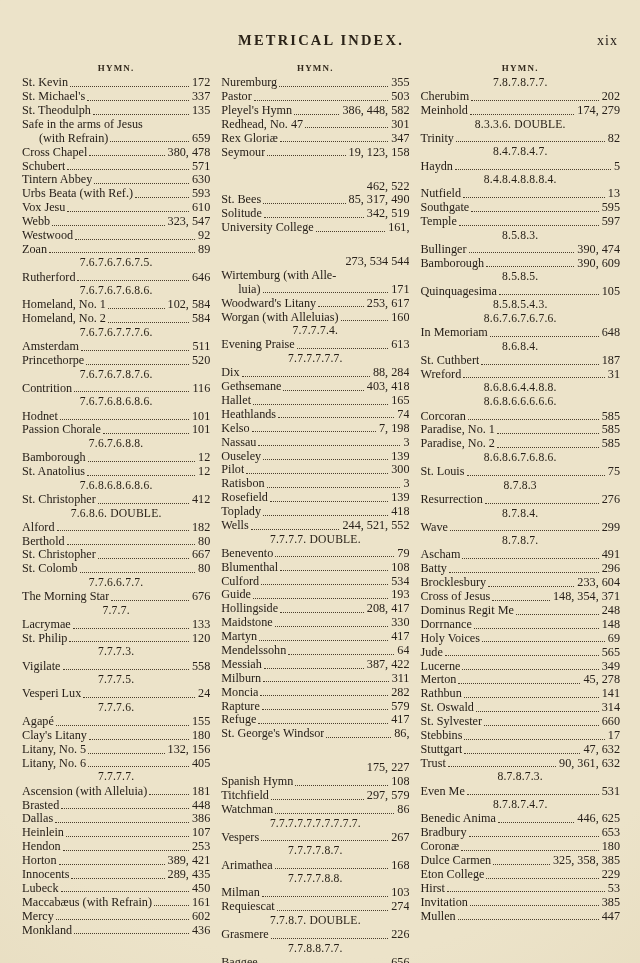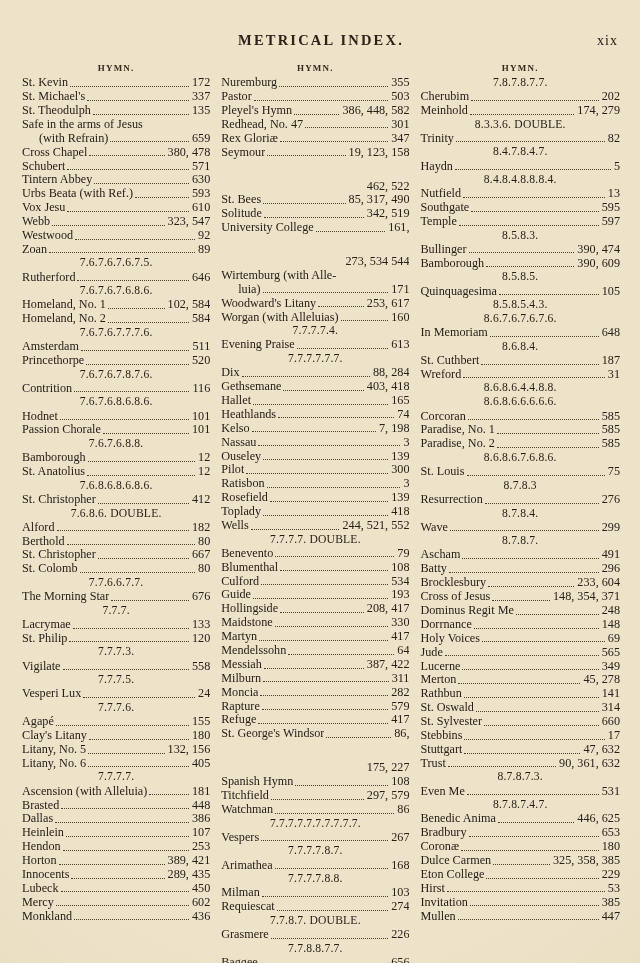--- a/index.html
+++ b/index.html
@@ -267,20 +267,25 @@
           <span class="name">Innocents</span>
           <span class="leader"></span>
           <span class="num">289, 435</span>
         </div>
         <div class="row entry">
           <span class="name">Lubeck</span>
           <span class="leader"></span>
           <span class="num">450</span>
         </div>
         <div class="row entry">
+          <span class="name">Maccabæus (with Refrain)</span>
+          <span class="leader"></span>
+          <span class="num">161</span>
+        </div>
+        <div class="row entry">
           <span class="name">Mercy</span>
           <span class="leader"></span>
           <span class="num">602</span>
         </div>
         <div class="row entry">
           <span class="name">Monkland</span>
           <span class="leader"></span>
           <span class="num">436</span>
         </div>
       </div>

